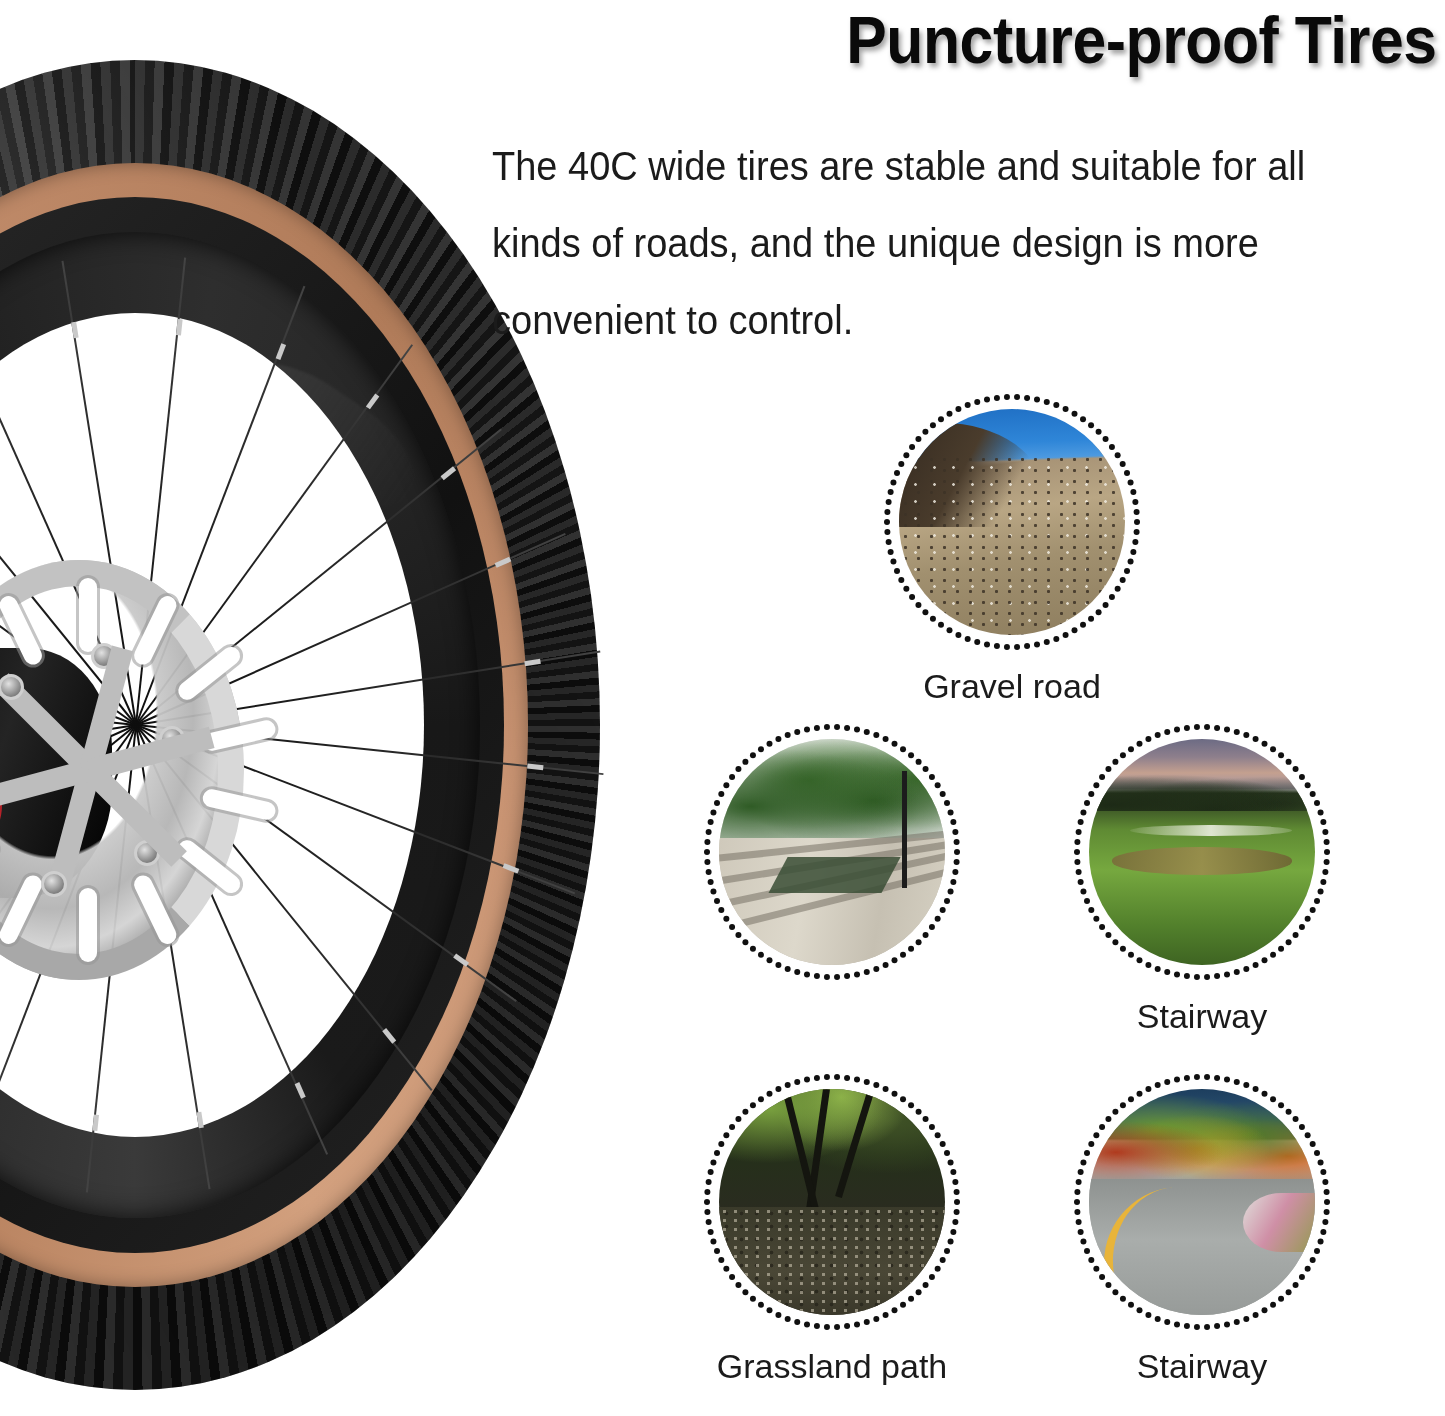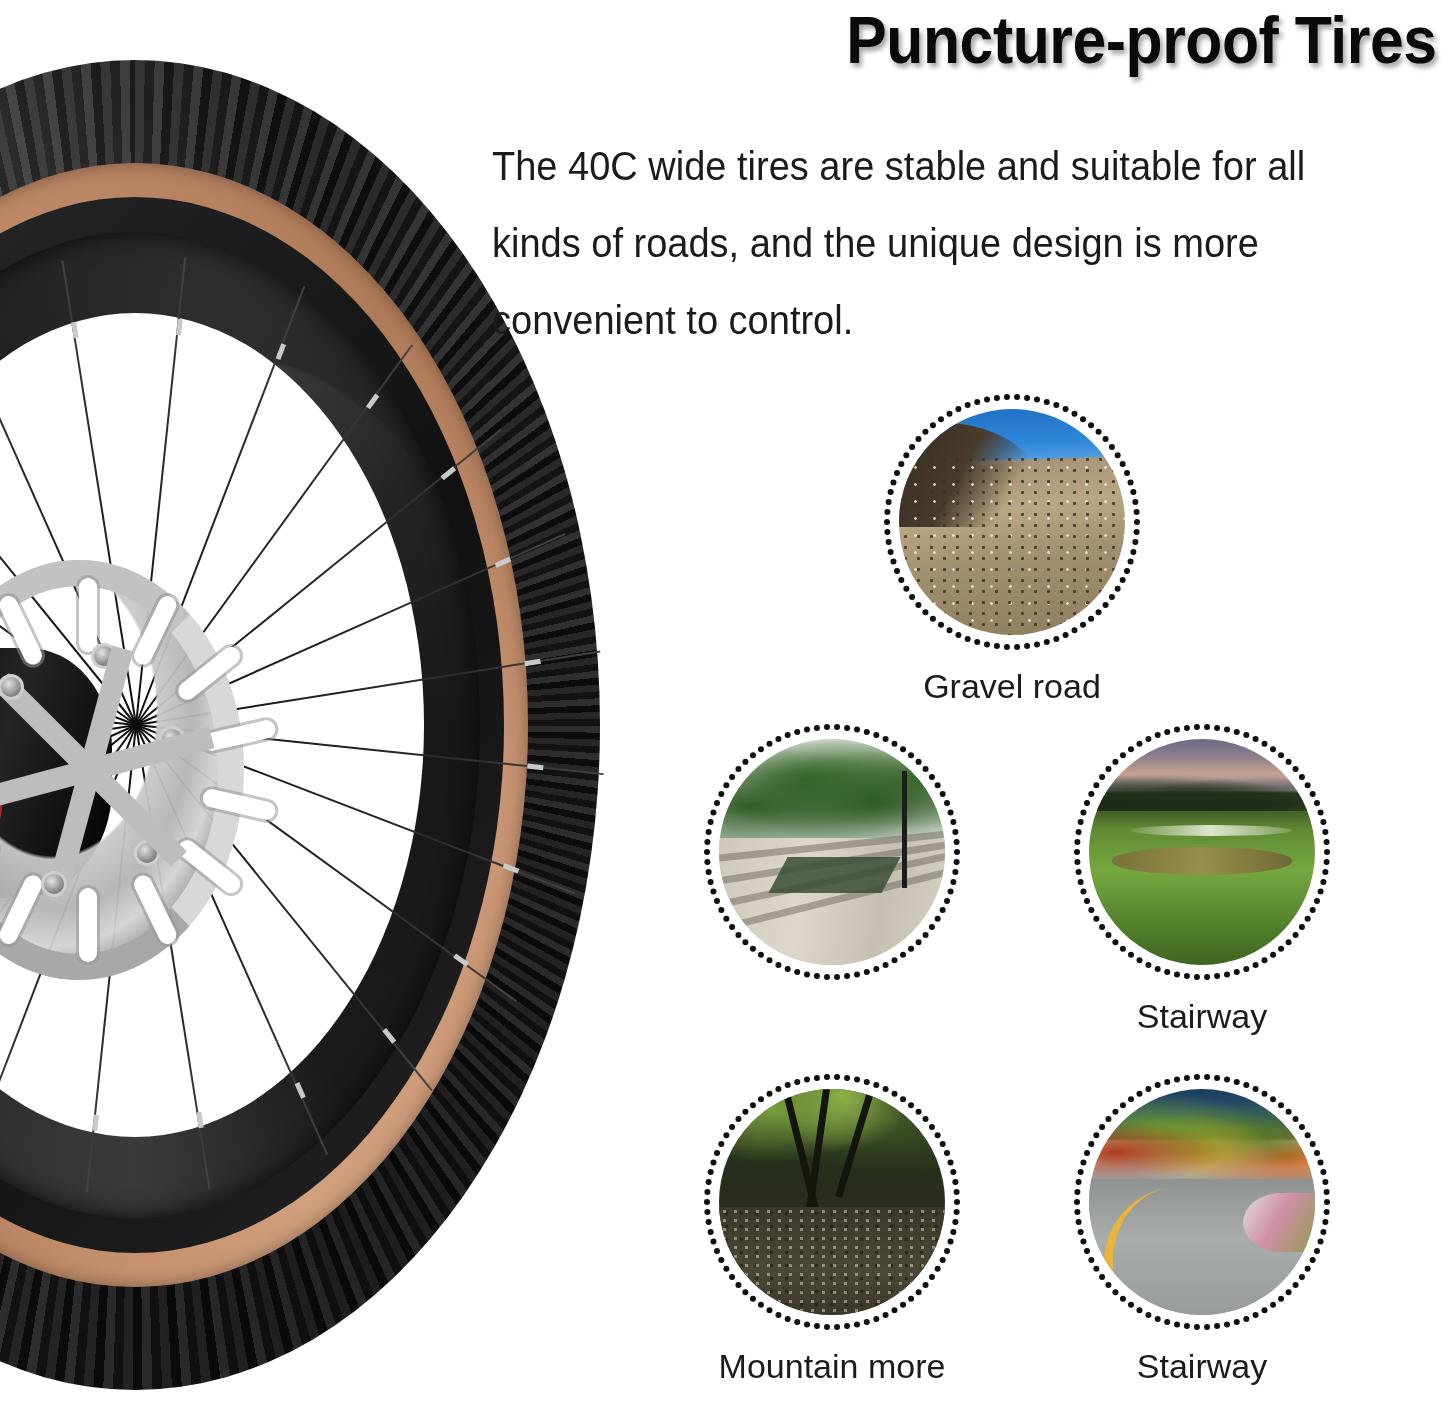--- a/index.html
+++ b/index.html
@@ -921,21 +921,21 @@
         <div class="dot" style="transform: translate(93.5638px, -82.8903px);"></div>
         <div class="dot" style="transform: translate(99.9303px, -75.0928px);"></div>
         <div class="dot" style="transform: translate(105.649px, -66.8082px);"></div>
         <div class="dot" style="transform: translate(110.682px, -58.0904px);"></div>
         <div class="dot" style="transform: translate(114.997px, -48.9958px);"></div>
         <div class="dot" style="transform: translate(118.567px, -39.5835px);"></div>
         <div class="dot" style="transform: translate(121.368px, -29.9145px);"></div>
         <div class="dot" style="transform: translate(123.381px, -20.0514px);"></div>
         <div class="dot" style="transform: translate(124.595px, -10.0583px);"></div>
       </div>
-    <div class="caption">Mountain more</div>
+    <div class="caption">Grassland path</div>
   </div>
 
   <div class="callout" style="left:1073px; top:1073px;">
     <div class="dotted-ring dots">
       <div class="photo">
         <div class="scene sc-hwy">
           <div class="foliage"></div>
           <div class="road"></div>
           <div class="verge"></div>
           <div class="yellow"></div>

